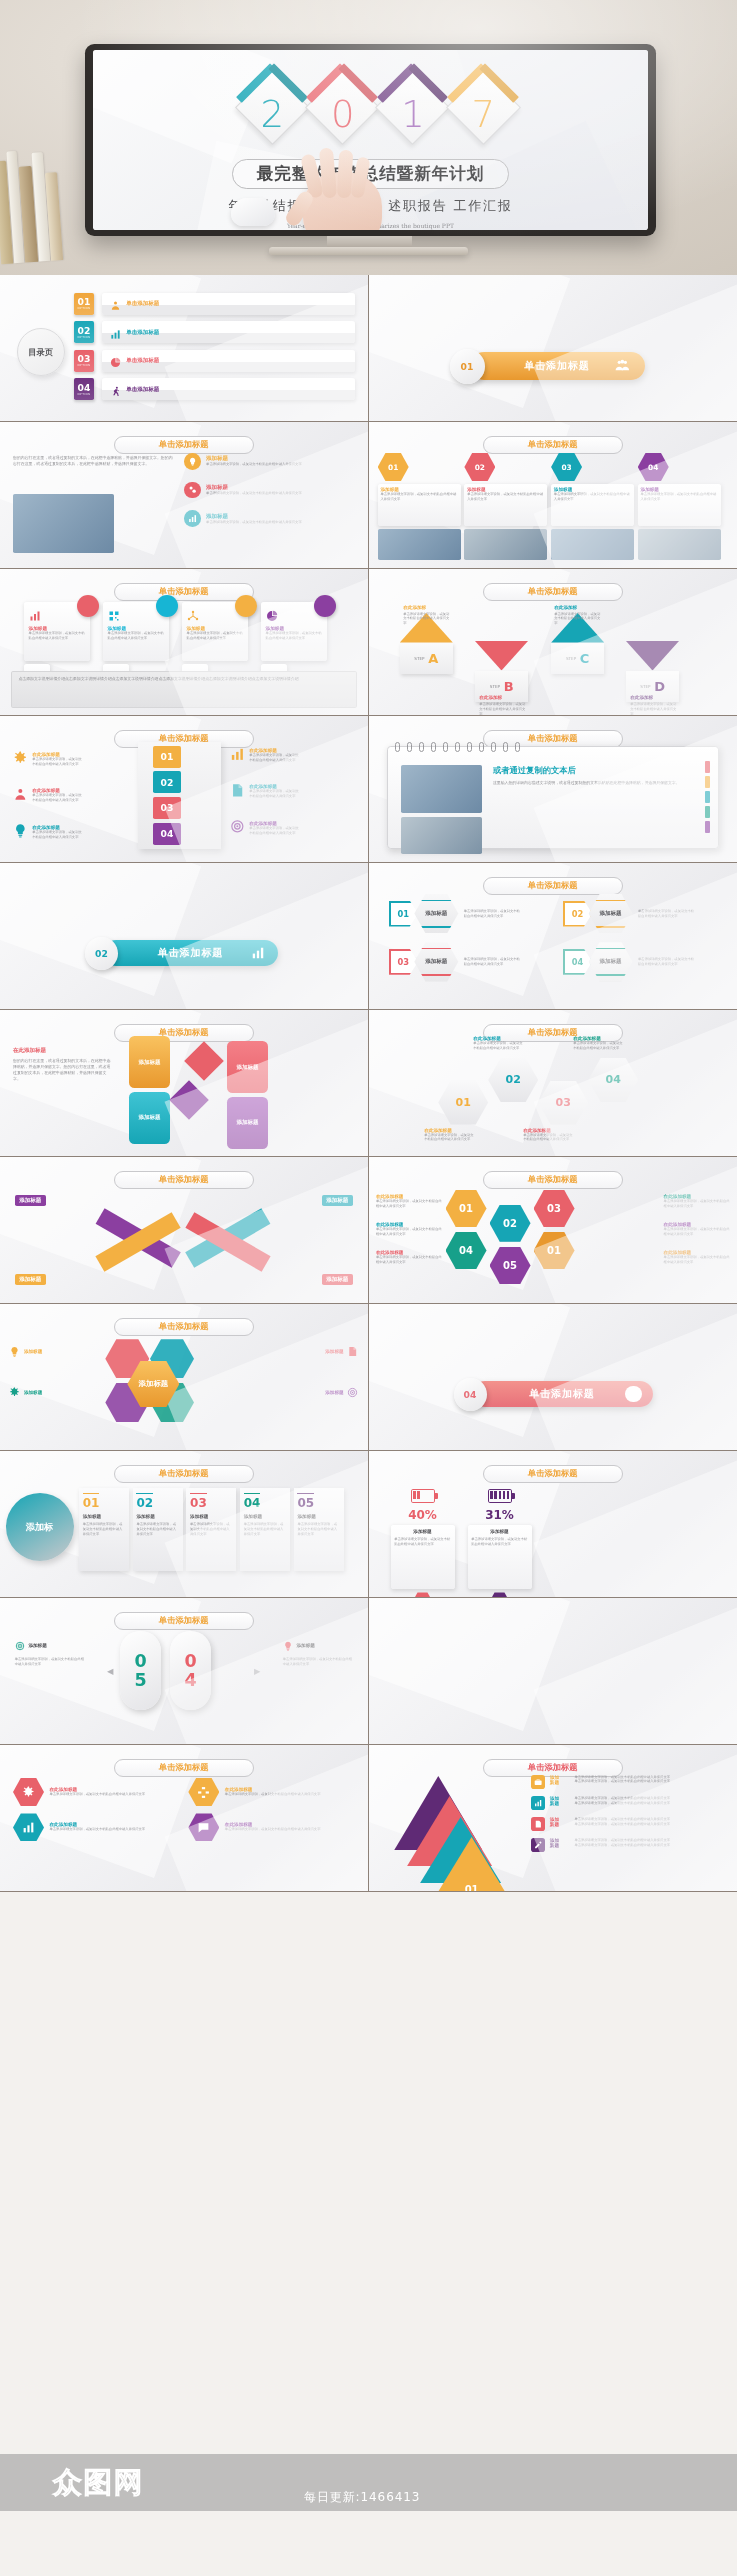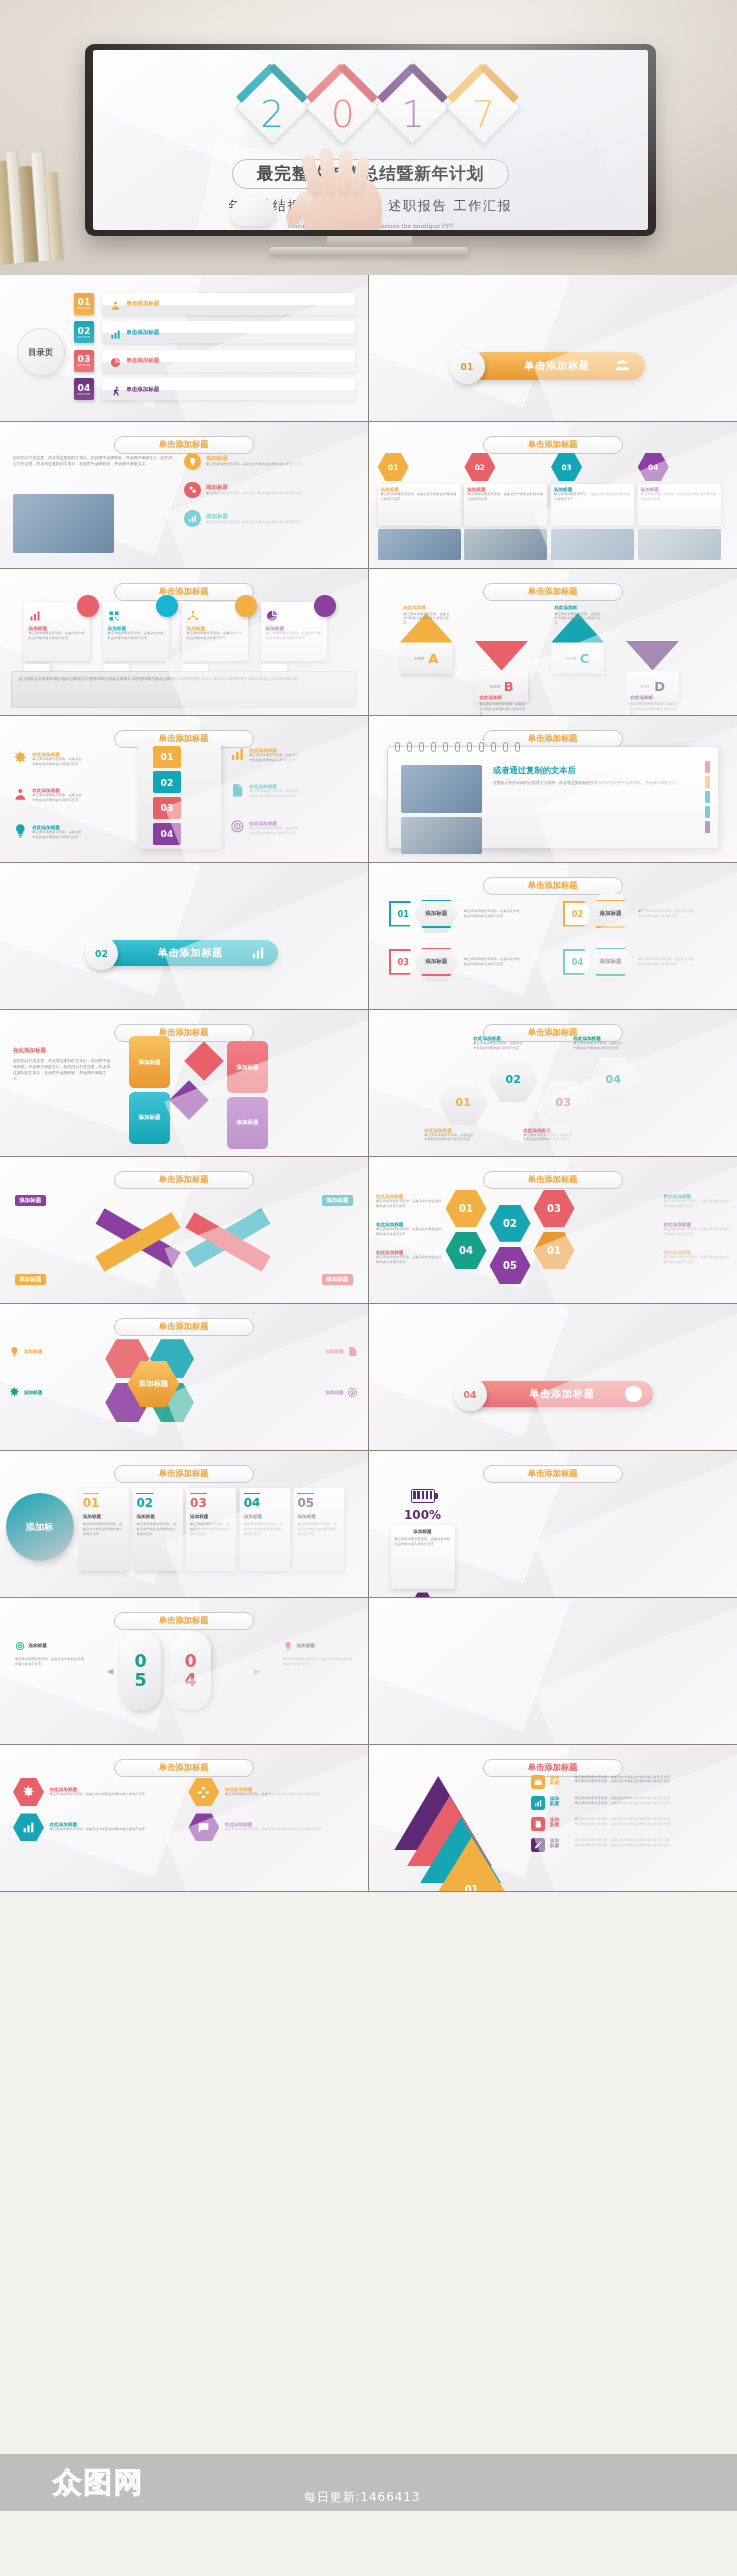--- a/index.html
+++ b/index.html
@@ -925,30 +925,45 @@
         </div>
       </div>
       <div class="cellwrap" style="height: 147px;">
         <div class="slide">
           <div class="inner">
             <div class="ptitle or">单击添加标题</div>
   <div style="position:absolute;left:22px;top:33px;display:flex;gap:13px;">
 
    <div style="width:64px;">
      <div style="height:24px;display:flex;align-items:center;justify-content:center;">
+       <span style="position:relative;display:inline-block;width:24px;height:14.7px;border:1.8px solid #e8616a;border-radius:1.8px;">
+         <span style="position:absolute;left:1.8px;top:1.8px;width:2.4px;height:7.4px;background:#e8616a;"></span>
+                    <span style="position:absolute;left:5.9px;top:1.8px;width:2.4px;height:7.4px;background:#e8616a;"></span>
+         <span style="position:absolute;right:-4.6px;top:3.7px;width:2.8px;height:5.5px;background:#e8616a;border-radius:0 0.9px 0.9px 0;"></span>
+       </span>
+     </div>
+     <div style="text-align:center;font-size:12px;font-weight:bold;color:#e8616a;">40%</div>
+     <div class="card" style="margin-top:2.8px;padding:4.6px 3.7px;height:64px;text-align:center;">
+       <div class="lbl2" style="color:#4e4e52">添加标题</div>
+       <div class="mini2" style="margin-top:2.8px;text-align:left">单击添加详细文字说明，或复制文本粘贴自此框中键入并保留文字</div>
+     </div>
+     <div class="hex" style="width:20px;height:18.4px;background:#e8616a;margin:3.7px auto 0;display:flex;align-items:center;justify-content:center;"></div>
+   </div>
+   <div style="width:64px;">
+     <div style="height:24px;display:flex;align-items:center;justify-content:center;">
        <span style="position:relative;display:inline-block;width:24px;height:14.7px;border:1.8px solid #5f2a75;border-radius:1.8px;">
          <span style="position:absolute;left:1.8px;top:1.8px;width:2.4px;height:7.4px;background:#5f2a75;"></span>
                     <span style="position:absolute;left:5.9px;top:1.8px;width:2.4px;height:7.4px;background:#5f2a75;"></span>
                     <span style="position:absolute;left:10px;top:1.8px;width:2.4px;height:7.4px;background:#5f2a75;"></span>
                     <span style="position:absolute;left:14px;top:1.8px;width:2.4px;height:7.4px;background:#5f2a75;"></span>
                     <span style="position:absolute;left:18px;top:1.8px;width:2.4px;height:7.4px;background:#5f2a75;"></span>
          <span style="position:absolute;right:-4.6px;top:3.7px;width:2.8px;height:5.5px;background:#5f2a75;border-radius:0 0.9px 0.9px 0;"></span>
        </span>
      </div>
-     <div style="text-align:center;font-size:12px;font-weight:bold;color:#5f2a75;">100%</div>
+     <div style="text-align:center;font-size:12px;font-weight:bold;color:#5f2a75;">31%</div>
      <div class="card" style="margin-top:2.8px;padding:4.6px 3.7px;height:64px;text-align:center;">
        <div class="lbl2" style="color:#4e4e52">添加标题</div>
        <div class="mini2" style="margin-top:2.8px;text-align:left">单击添加详细文字说明，或复制文本粘贴自此框中键入并保留文字</div>
      </div>
      <div class="hex" style="width:20px;height:18.4px;background:#5f2a75;margin:3.7px auto 0;display:flex;align-items:center;justify-content:center;"></div>
    </div>
   </div>
           </div>
         </div>
       </div>

